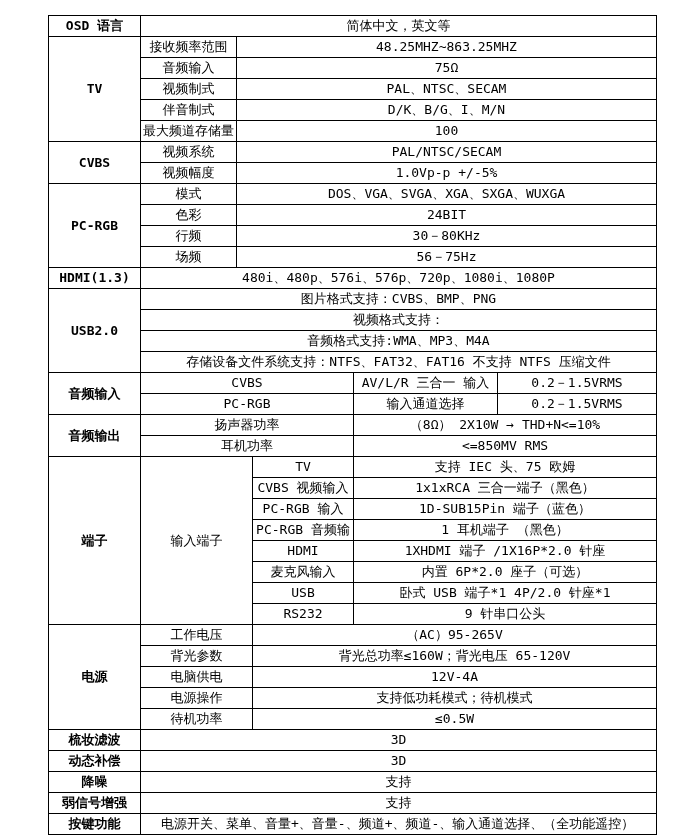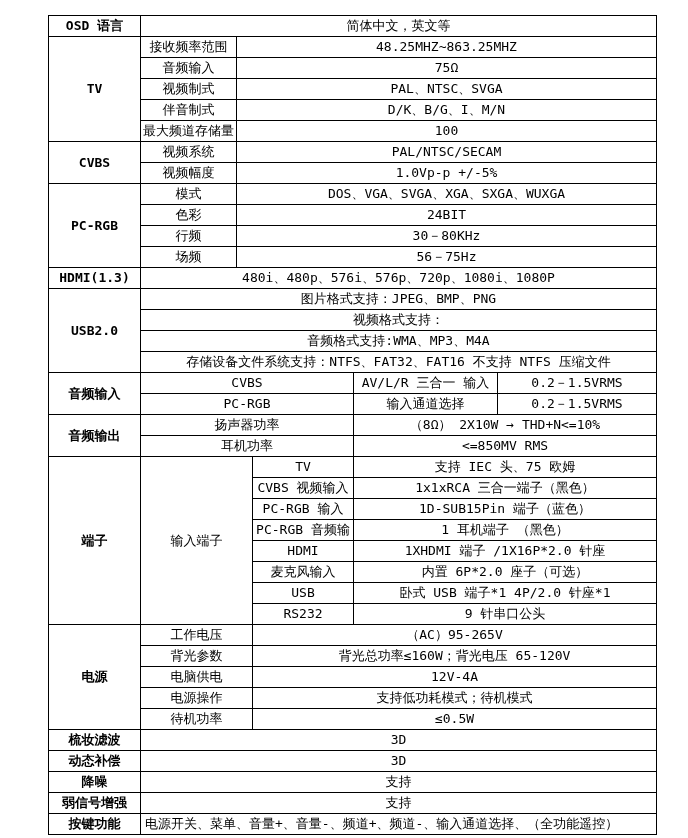--- a/index.html
+++ b/index.html
@@ -18,21 +18,21 @@
     height:20px;
     padding:0 2px;
     font-size:13px;
     line-height:20px;
     text-align:center;
     vertical-align:middle;
     white-space:nowrap;
     overflow:hidden;
   }
   td.g{font-weight:bold;}
-  td.left{text-align:left;padding-left:4px;}
+  td.left{text-align:left;padding-left:20px;}
 </style>
 </head>
 <body>
 
 <table class="spec">
   <colgroup>
     <col style="width:92px">
       <col style="width:87px">
       <col style="width:16px">
     <col style="width:101px">
@@ -50,21 +50,21 @@
     <td class="g" rowspan="5">TV</td>
     <td>接收频率范围</td>
     <td colspan="4">48.25MHZ~863.25MHZ</td>
   </tr>
   <tr>
     <td>音频输入</td>
     <td colspan="4">75Ω</td>
   </tr>
   <tr>
     <td>视频制式</td>
-    <td colspan="4">PAL、NTSC、SVGA</td>
+    <td colspan="4">PAL、NTSC、SECAM</td>
   </tr>
   <tr>
     <td>伴音制式</td>
     <td colspan="4">D/K、B/G、I、M/N</td>
   </tr>
   <tr>
     <td>最大频道存储量</td>
     <td colspan="4">100</td>
   </tr>
 
@@ -96,21 +96,21 @@
     <td colspan="4">56－75Hz</td>
   </tr>
 
   <tr>
     <td class="g">HDMI(1.3)</td>
     <td colspan="5">480i、480p、576i、576p、720p、1080i、1080P</td>
   </tr>
 
   <tr>
     <td class="g" rowspan="4">USB2.0</td>
-    <td colspan="5">图片格式支持：JPEG、BMP、PNG</td>
+    <td colspan="5">图片格式支持：CVBS、BMP、PNG</td>
   </tr>
   <tr>
     <td colspan="5">视频格式支持：</td>
   </tr>
   <tr>
     <td colspan="5">音频格式支持:WMA、MP3、M4A</td>
   </tr>
   <tr>
     <td colspan="5">存储设备文件系统支持：NTFS、FAT32、FAT16  不支持 NTFS 压缩文件</td>
   </tr>

